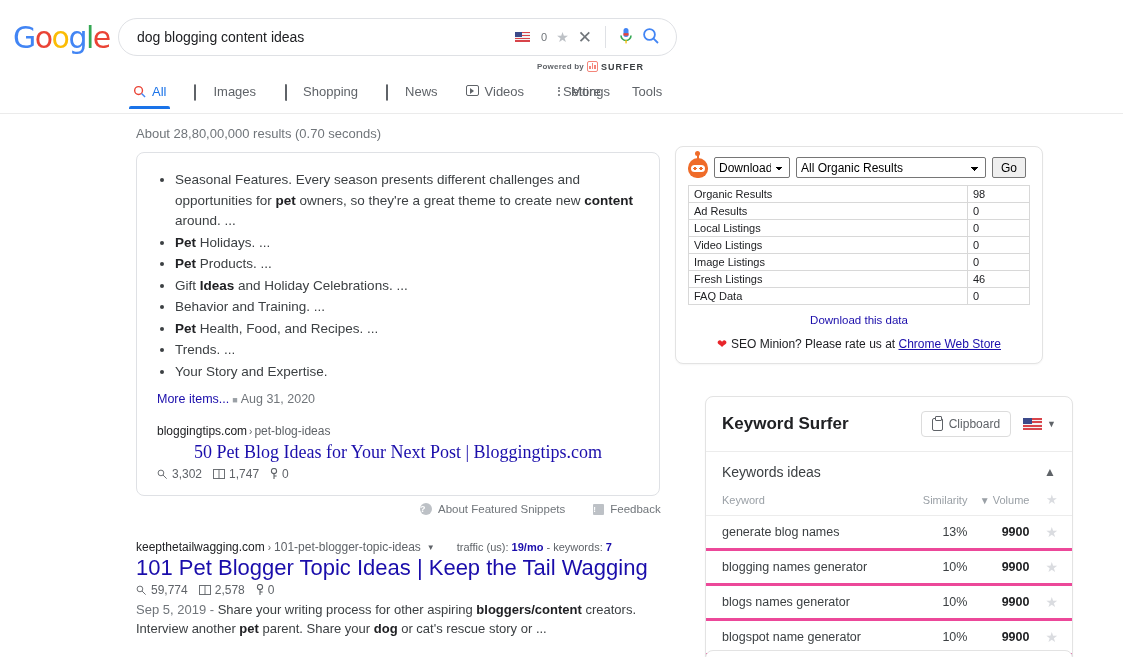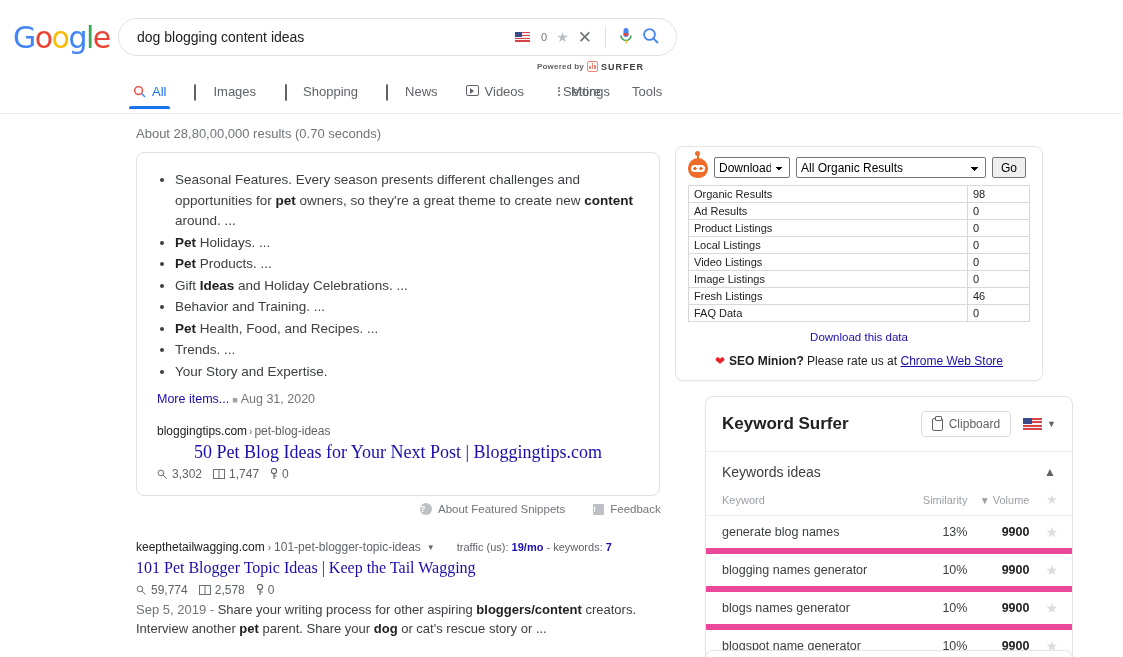--- a/index.html
+++ b/index.html
@@ -115,21 +115,21 @@
   .snippet-foot span { display:flex; align-items:center; gap:6px; }
   .qcirc { width:12px;height:12px;border-radius:50%;background:#bdc1c6;color:#fff;font-size:9px;line-height:12px;text-align:center;font-weight:bold; }
   .fbk { width:11px;height:11px;background:#bdc1c6;border-radius:1px;color:#fff;font-size:8px;line-height:11px;text-align:center;font-weight:bold; }
 
   .result2 { position:absolute; left:136px; top:540px; width:530px; }
   .r2-head { display:flex; align-items:center; font-size:12px; color:#202124; }
   .r2-head .path { color:#5f6368; }
   .r2-caret { color:#5f6368; font-size:8px; margin-left:6px; }
   .traffic { margin-left:22px; font-size:11px; color:#5f6368; }
   .traffic b { color:#1a0dab; font-weight:bold; }
-  .r2-title { display:block; margin-top:3px; font-size:16px; color:#1a0dab; font-family:Liberation Serif, serif; text-decoration:none; line-height:22px; }
+  .r2-title { display:block; margin-top:3px; font-size:22px; color:#1a0dab; font-family:Liberation Sans, sans-serif; text-decoration:none; line-height:22px; }
   .r2-desc { margin-top:3px; font-size:13px; line-height:19px; color:#3c4043; }
   .r2-desc .dt { color:#70757a; }
   .r2-desc b { font-weight:bold; color:#202124; }
 
   
   .panel {
     position:absolute; background:#fff; border:1px solid #e3e3e3;
     border-radius:8px; box-shadow:0 1px 2px rgba(0,0,0,.04);
   }
   .panel-minion { left:675px; top:146px; width:368px; padding:10px 12px 12px 12px; }
@@ -164,21 +164,21 @@
   .mtable { width:100%; border-collapse:collapse; margin-top:7px; }
   .mtable td {
     border:1px solid #d8d8d8; font-size:11px; color:#202124;
     padding:2px 5px; height:17px; font-family:"Liberation Sans", sans-serif;
   }
   .mtable td.val { width:62px; }
   .dl-link { text-align:center; margin-top:7px; }
   .dl-link a { color:#1a0dab; font-size:11.5px; text-decoration:none; }
   .rate-line { margin-top:10px; font-size:12px; color:#202124; text-align:center; }
   .rate-line .heart { color:#e8252a; margin-right:4px; }
-  .rate-line b { font-weight:bold;margin-top:48px; }
+  .rate-line b { font-weight:normal;margin-top:48px; }
   .rate-line a { color:#1a0dab; text-decoration:underline; }
 
   .panel-ks { left:705px; top:396px; width:368px; }
   .ks-head { display:flex; align-items:center; padding:14px 16px; border-bottom:1px solid #ececec; }
   .ks-title { font-size:17px; font-weight:bold; color:#202124; flex:1; }
   .clipbtn {
     border:1px solid #dcdcdc; border-radius:4px; background:#fff;
     font-size:12px; color:#5f6368; padding:5px 10px; display:flex; align-items:center; gap:6px; cursor:pointer;
   }
   .clip-ic { width:11px;height:13px;border:1.3px solid #5f6368;border-radius:2px;position:relative;display:inline-block; }
@@ -194,21 +194,21 @@
 
   .ks-table { width:100%; border-collapse:collapse; }
   .ks-table th {
     font-size:11px; font-weight:normal; color:#9aa0a6; text-align:left;
     padding:2px 0 8px 16px; border-bottom:1px solid #ececec;
   }
   .ks-table th.sim, .ks-table th.vol { text-align:right; padding-left:0; padding-right:0; }
   .ks-table th.vol { width:62px; }
   .ks-table th.st { width:30px; text-align:center; padding-right:14px; }
   .ks-table td {
-    font-size:12.5px; color:#3c4043; padding:8px 0 8px 16px; border-bottom:6px solid #ec4899;
+    font-size:12.5px; color:#3c4043; padding:8px 0 8px 16px; border-bottom:3px solid #ec4899;
   }
   .ks-table td.sim { text-align:right; padding-left:0; color:#3c4043; }
   .ks-table td.vol { text-align:right; padding-left:0; font-weight:bold; color:#202124; }
   .ks-table td.st { text-align:center; padding-right:14px; color:#dadce0; font-size:14px; }
   .vol-sort { margin-right:3px; font-size:10px; color:#9aa0a6; }
 
   .panel-third { left:705px; top:650px; width:368px; height:40px; }
 </style>
 </head>
 <body>
@@ -415,24 +415,20 @@
     <tbody>
       <tr>
         <td>Organic Results</td>
         <td class="val">98</td>
       </tr>
       <tr>
         <td>Ad Results</td>
         <td class="val">0</td>
       </tr>
       <tr>
-        <td>Product Listings</td>
-        <td class="val">0</td>
-      </tr>
-      <tr>
         <td>Local Listings</td>
         <td class="val">0</td>
       </tr>
       <tr>
         <td>Video Listings</td>
         <td class="val">0</td>
       </tr>
       <tr>
         <td>Image Listings</td>
         <td class="val">0</td>

